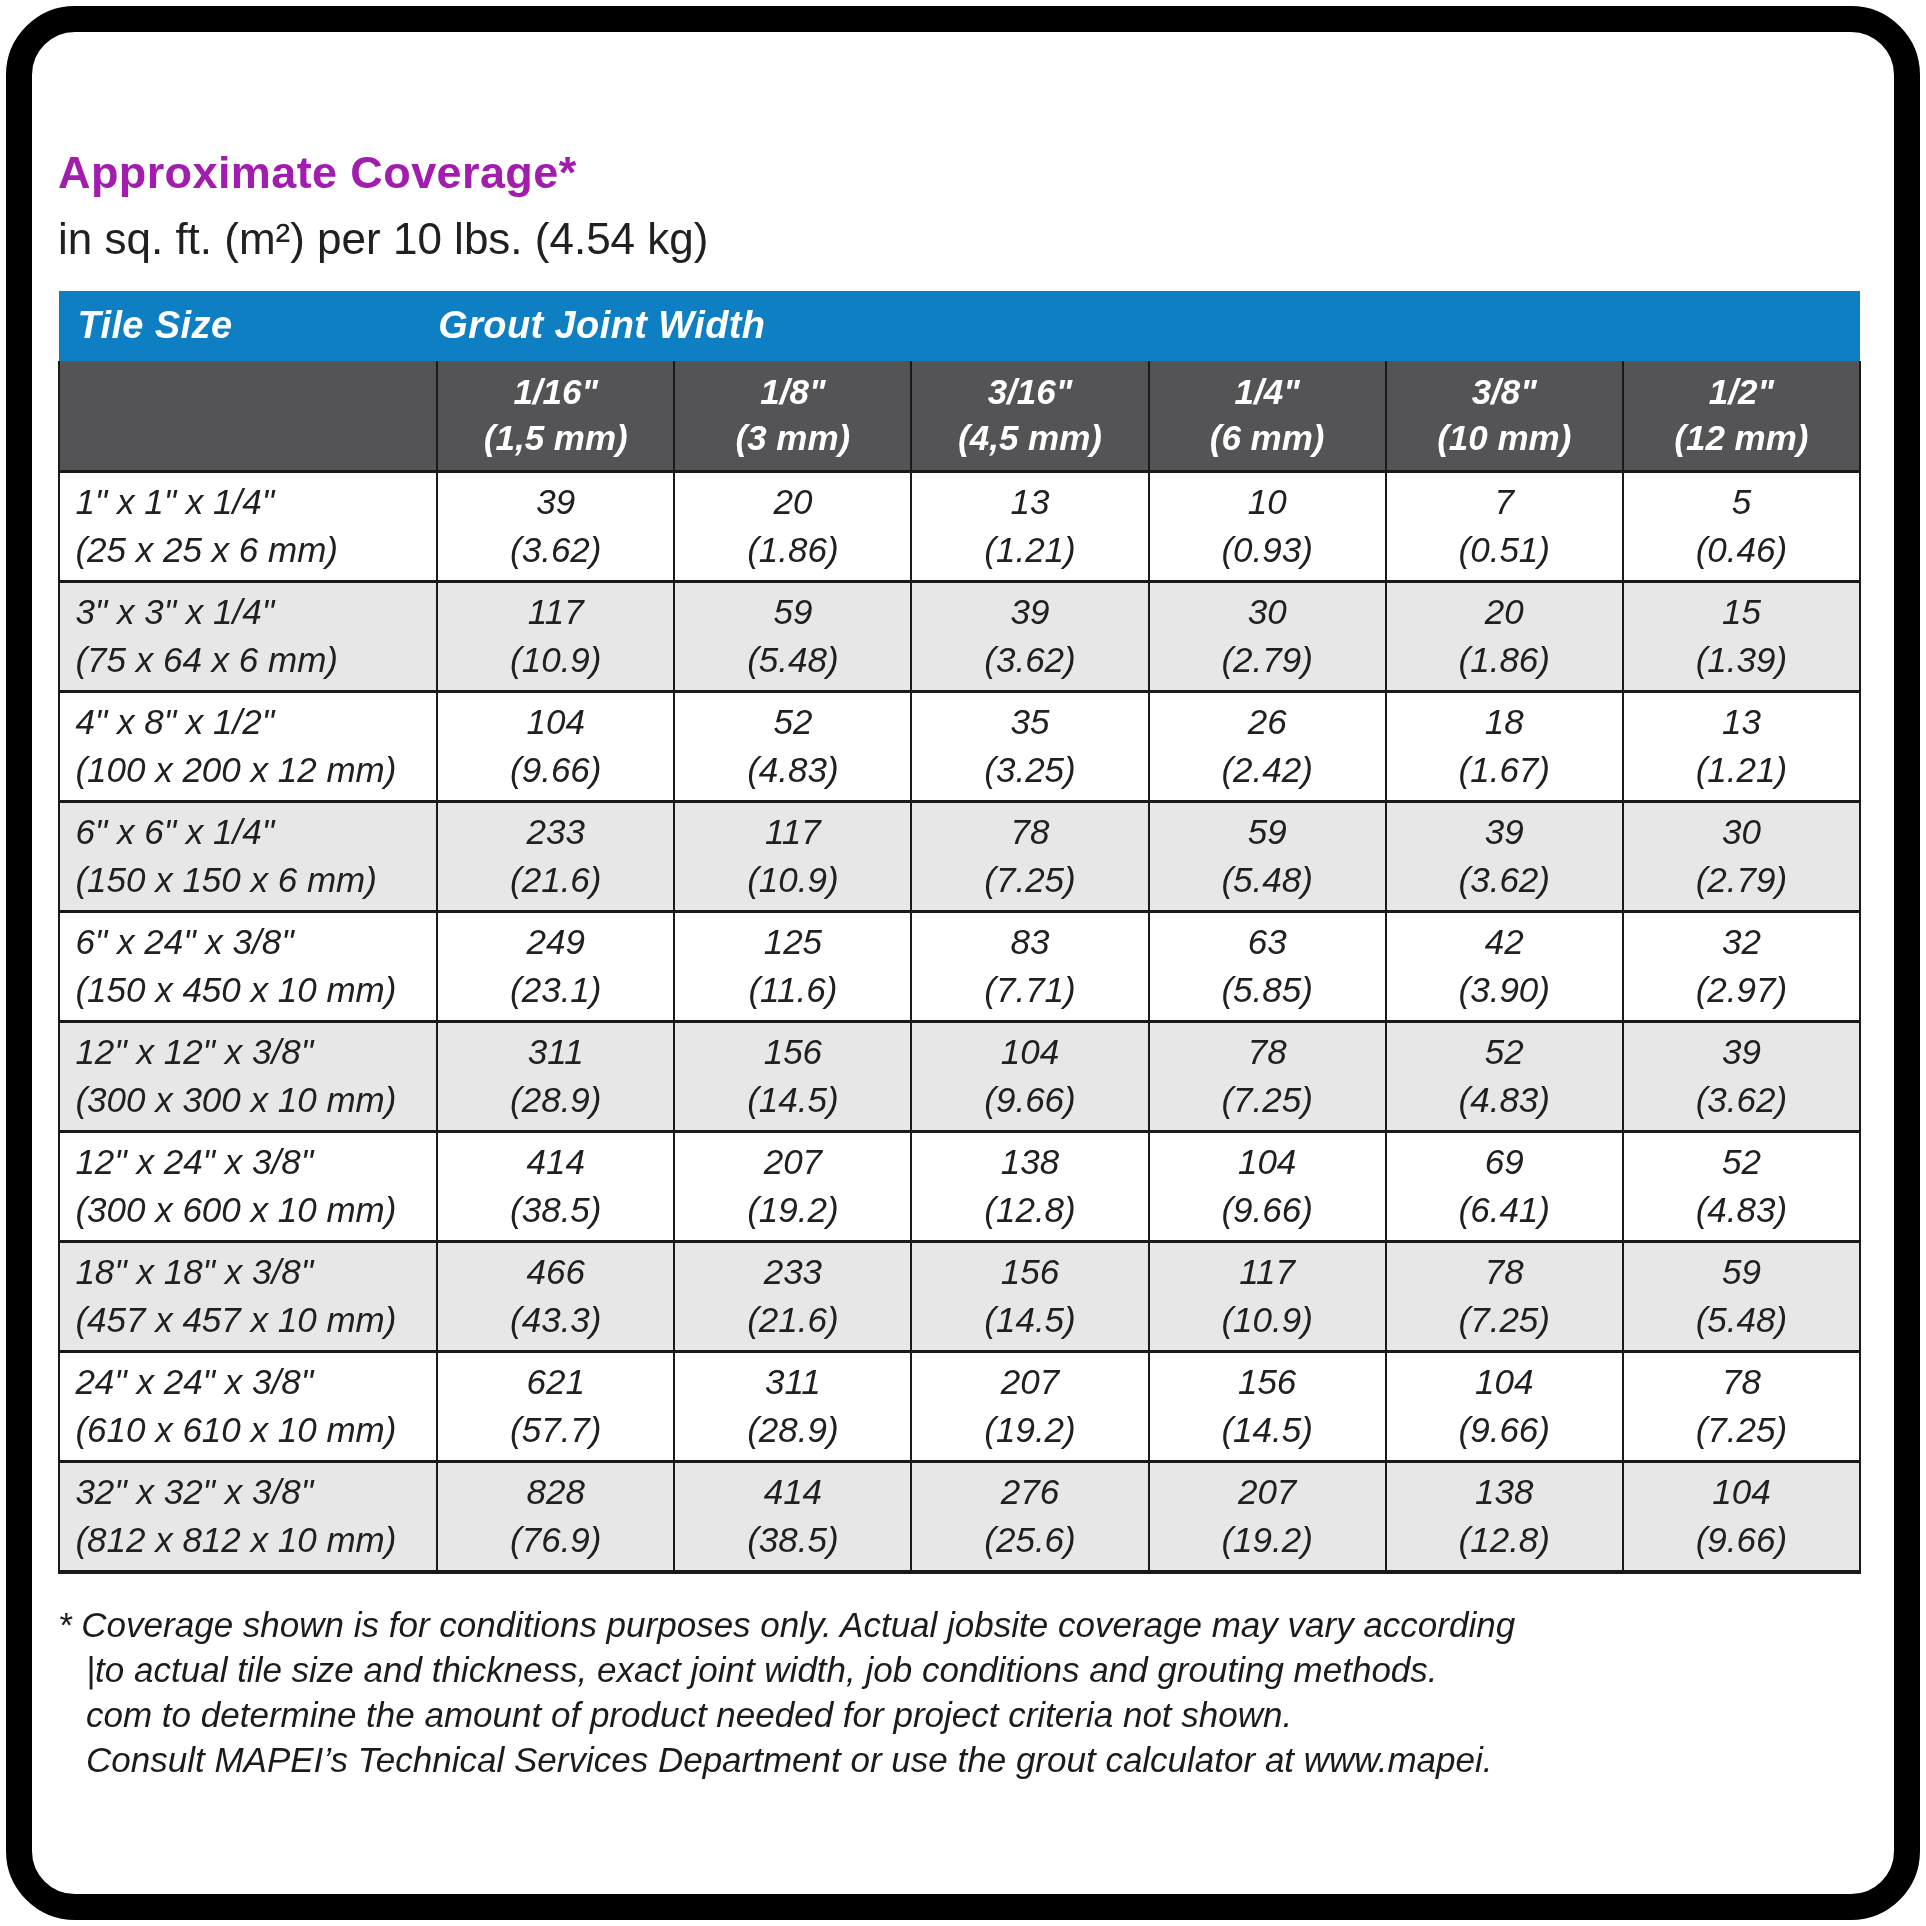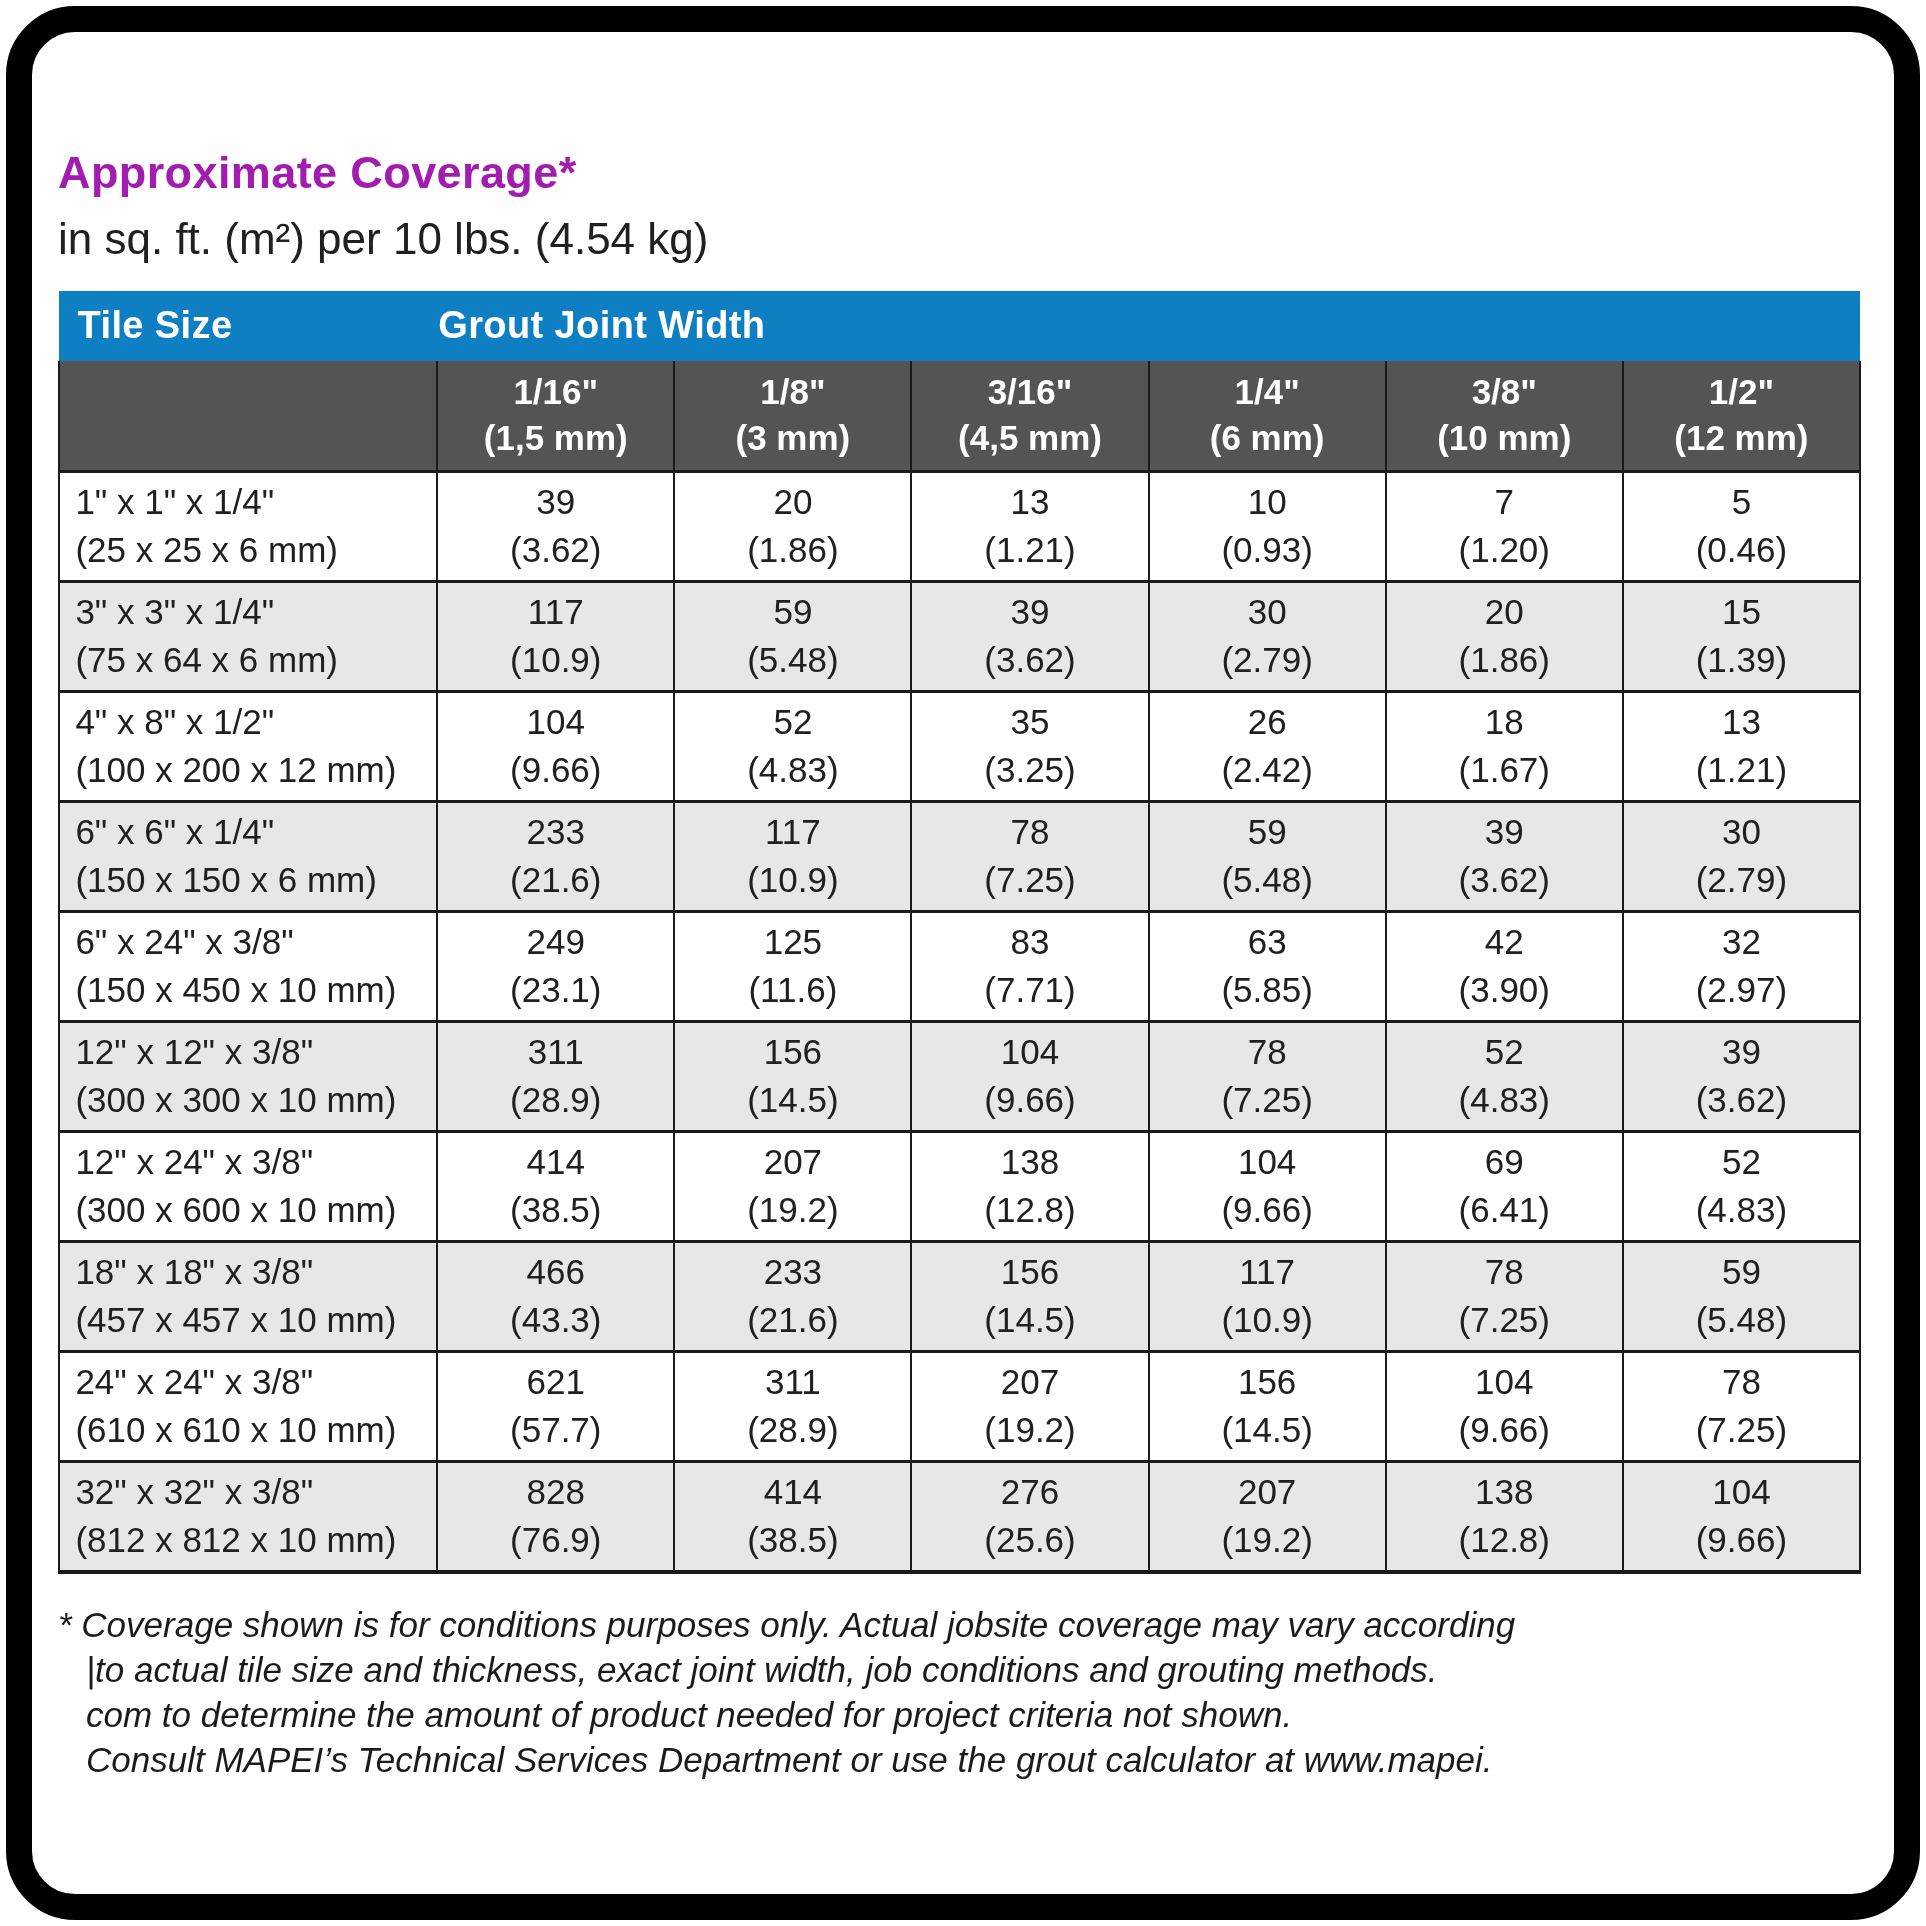--- a/index.html
+++ b/index.html
@@ -18,21 +18,21 @@
     position:absolute;left:6.2px;top:6.2px;right:6.2px;bottom:6.2px;
     border:26px solid #000;border-radius:69px;background:#fff;box-sizing:border-box;
   }
   .content{position:absolute;left:58px;top:146px;width:1803px;}
   h1.title{
     margin:0;font-size:45px;line-height:54px;font-weight:700;color:#a21caf;
     letter-spacing:0.4px;
   }
   .subtitle{margin-top:18.5px;font-size:44px;line-height:40px;font-weight:400;}
   table.coverage{
-    width:100%;border-collapse:collapse;table-layout:fixed;margin-top:32px;
+    width:100%;border-collapse:collapse;table-layout:fixed;margin-top:32px;font-style:italic;
   }
   tr.blue th{
     background:var(--header-blue);color:#fff;border:0;height:68px;
     font-size:38px;font-weight:700;letter-spacing:0.4px;
   }
   th.tile-size-h{text-align:left;padding-left:18.5px;}
   th.gjw-h{text-align:left;}
   tr.sub th{
     background:var(--subheader-gray);color:#fff;font-weight:700;font-size:35px;
     height:109px;line-height:46px;text-align:center;padding:0;
@@ -121,21 +121,21 @@
           <td>
             <div class="l1">13</div>
             <div class="l2">(1.21)</div>
           </td>
           <td>
             <div class="l1">10</div>
             <div class="l2">(0.93)</div>
           </td>
           <td>
             <div class="l1">7</div>
-            <div class="l2">(1.20)</div>
+            <div class="l2">(0.51)</div>
           </td>
           <td>
             <div class="l1">5</div>
             <div class="l2">(0.46)</div>
           </td>
         </tr>
         <tr class="stripe">
           <td class="size-cell">
             <div class="l1">3" x 3" x 1/4"</div>
             <div class="l2">(75 x 64 x 6 mm)</div>

